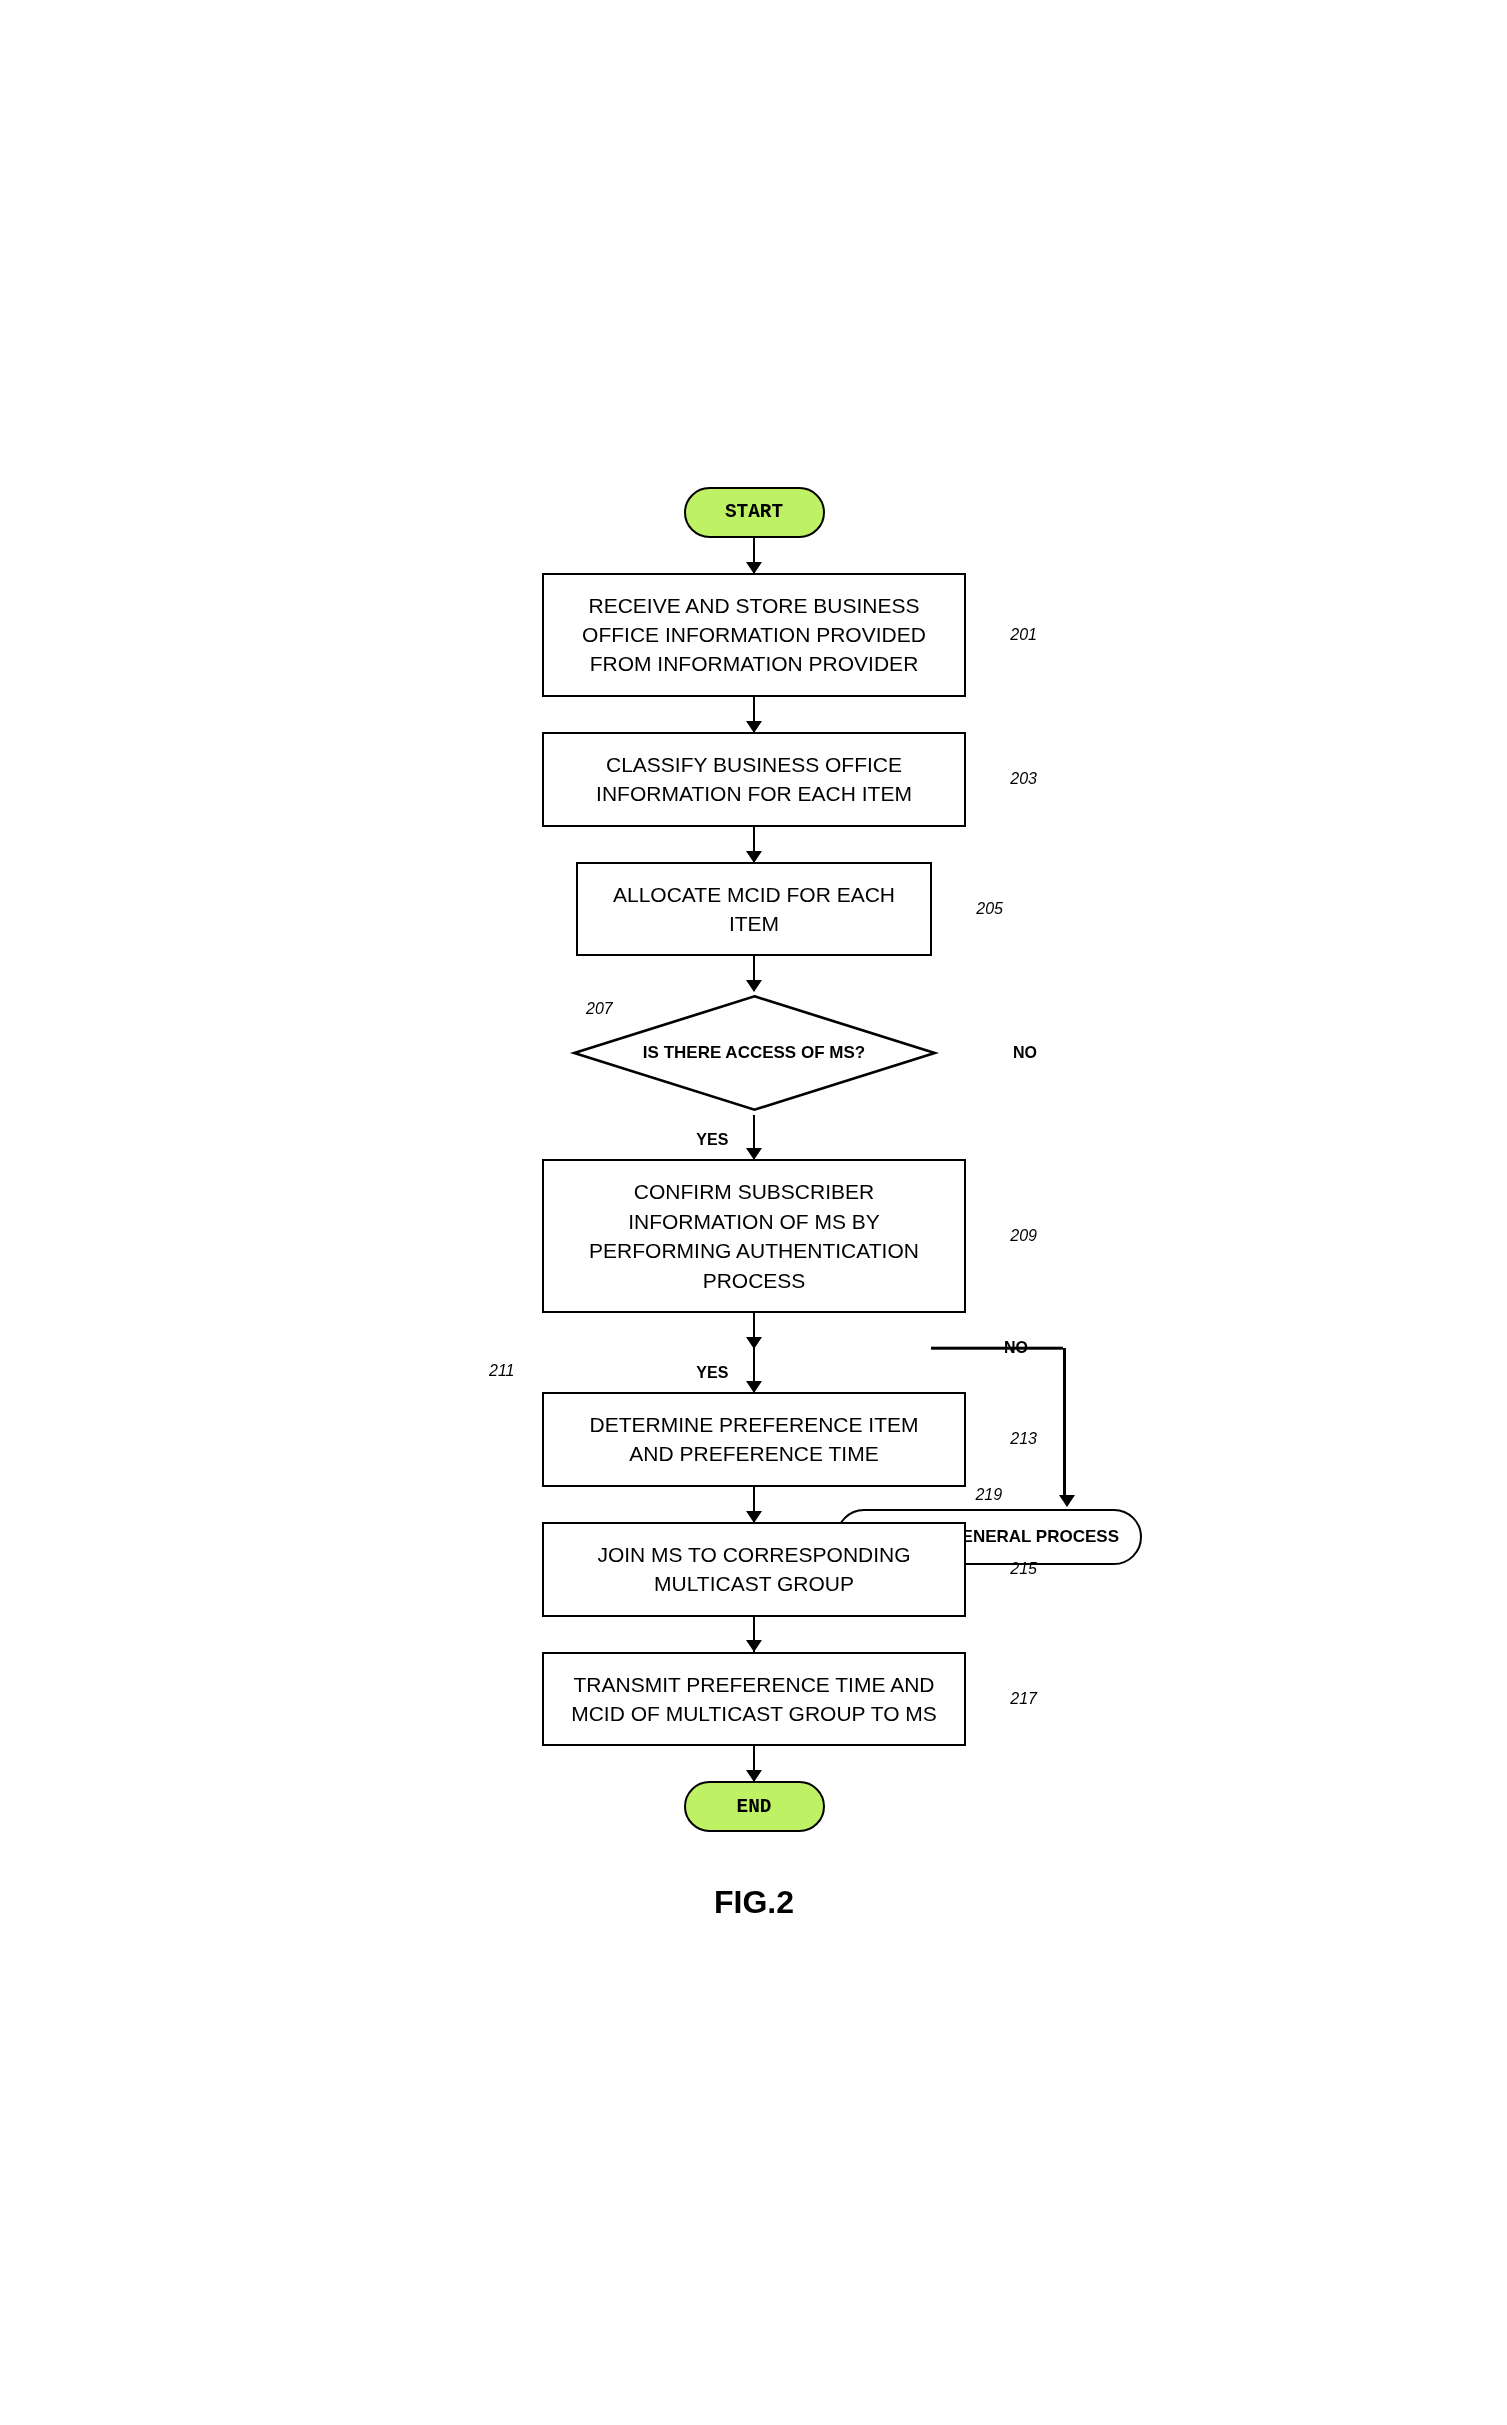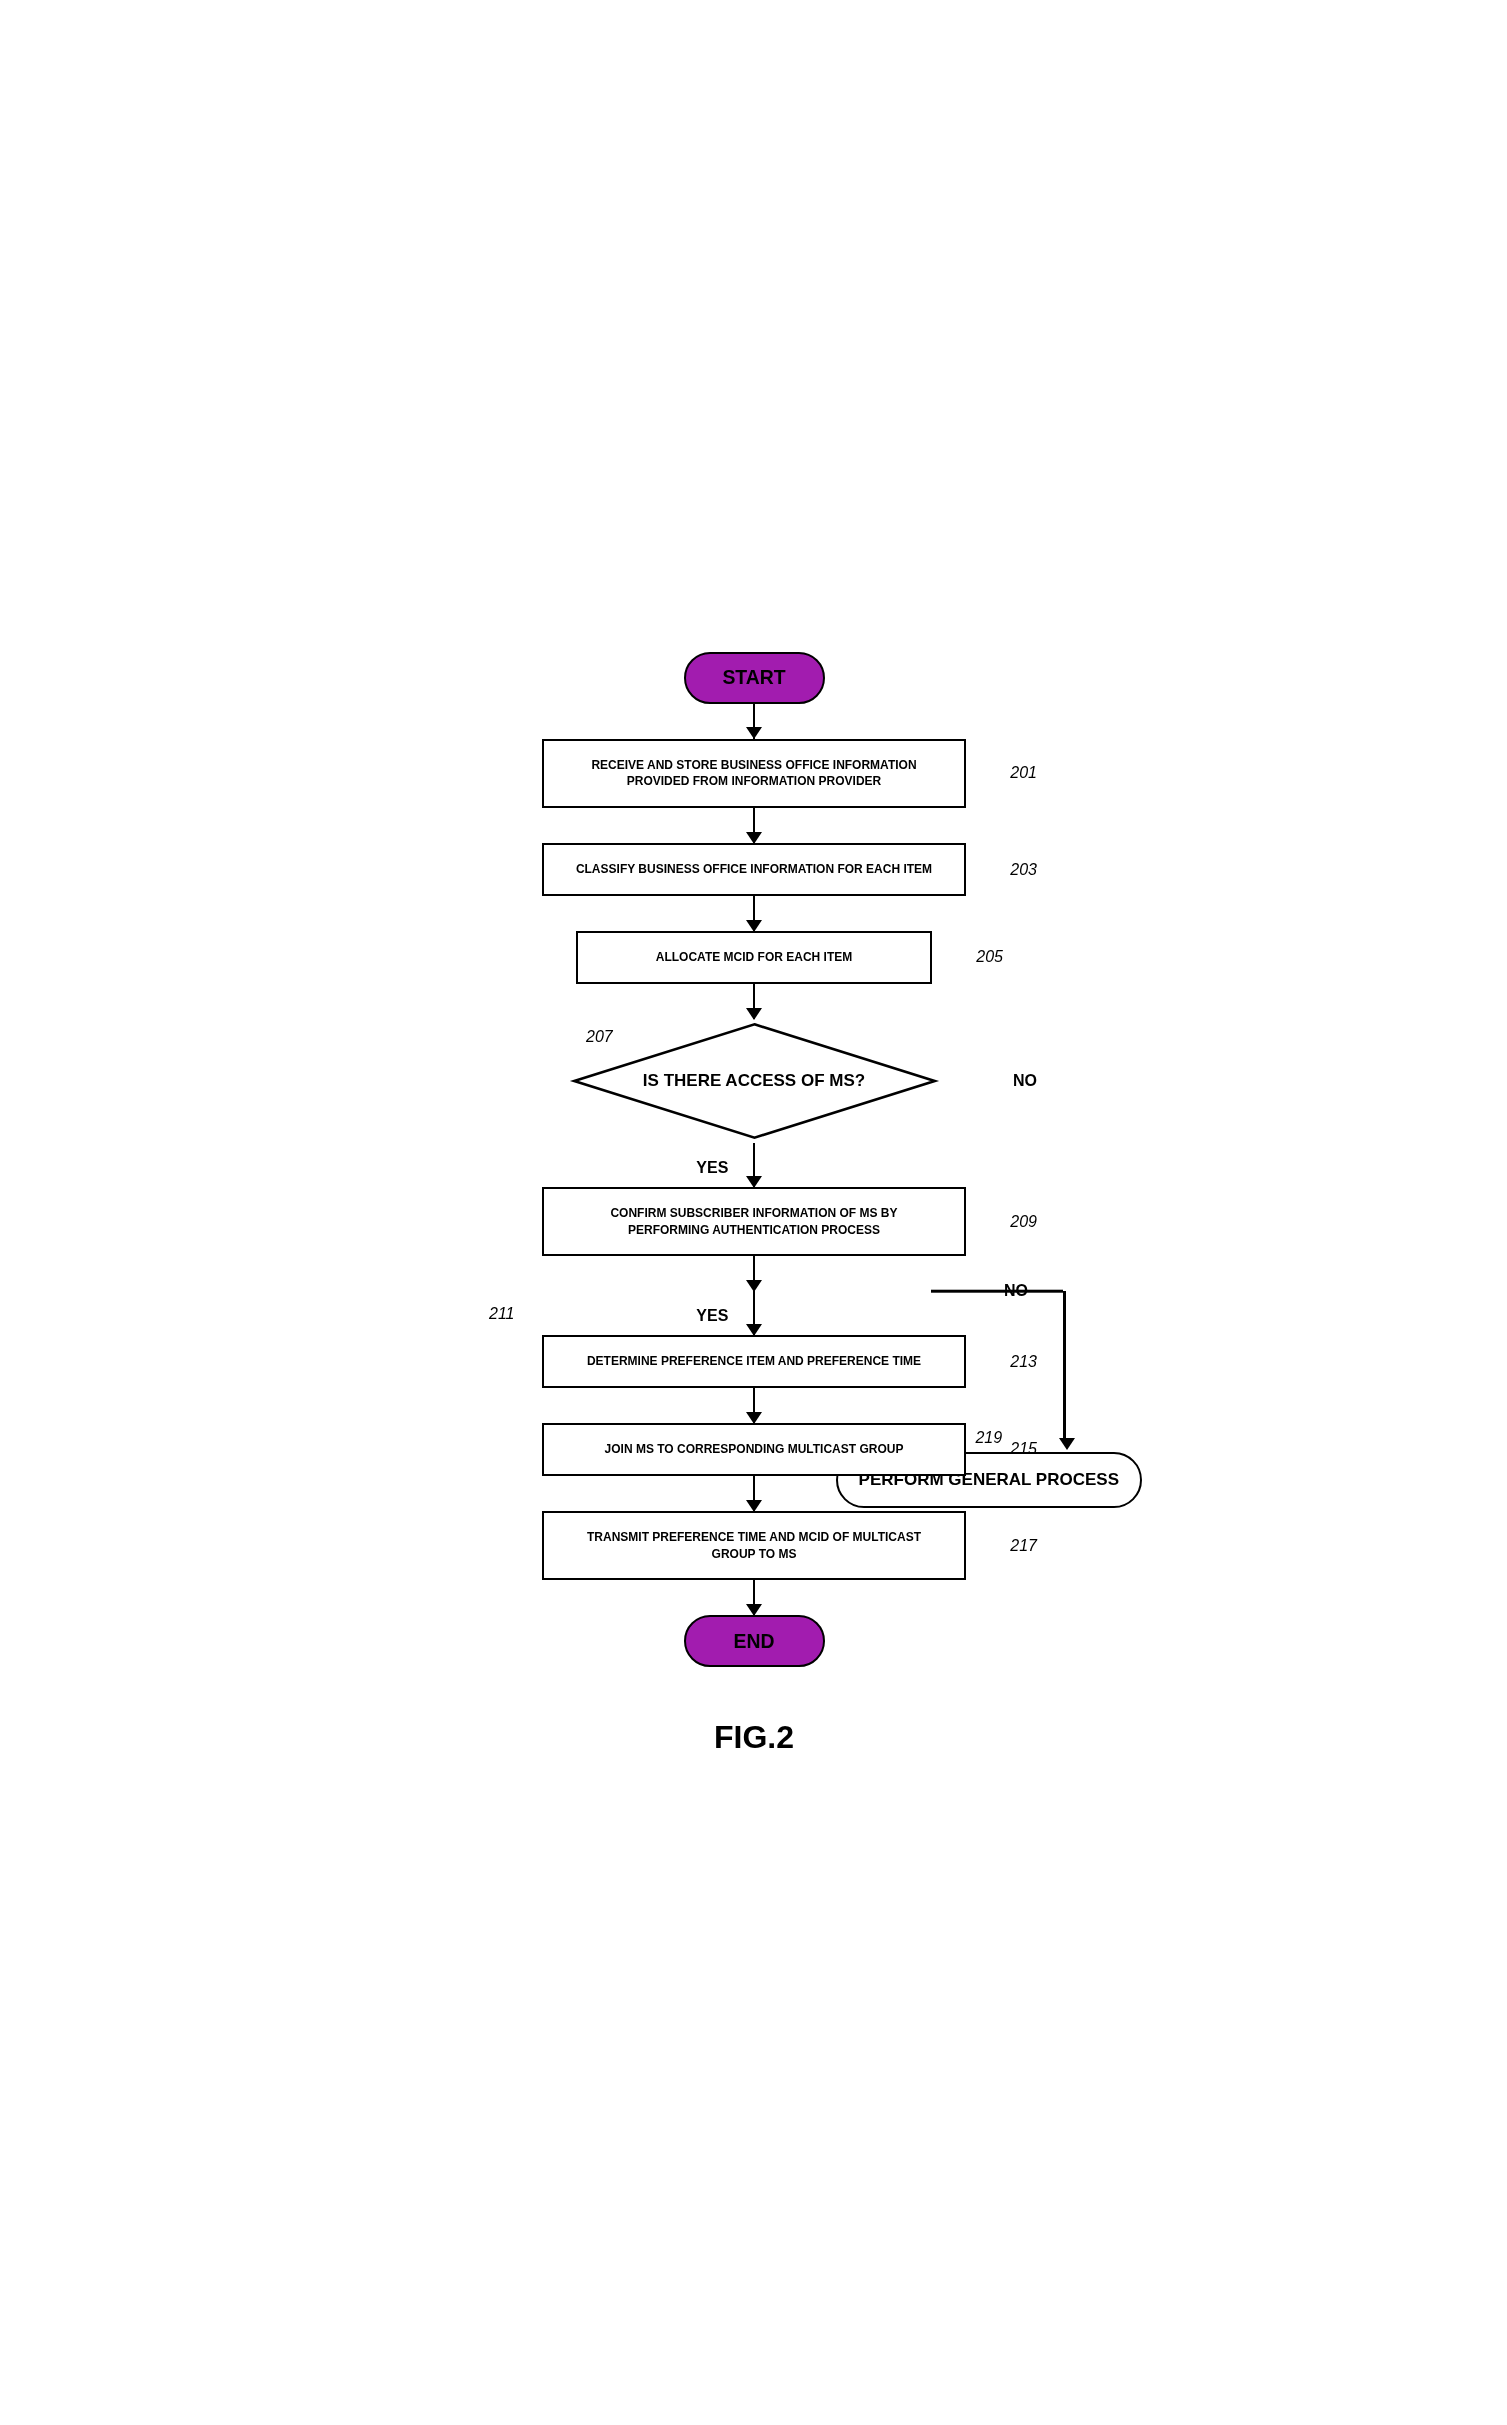--- a/index.html
+++ b/index.html
@@ -27,28 +27,29 @@
       align-items: center;
       justify-content: center;
       text-align: center;
     }
     .capsule {
       border: 2.6px solid #000;
       border-radius: 35px;
       padding: 12.4px 35px;
       font-size: 19.4px;
       font-weight: bold;
-      background: #a21caf;
+      background: #bef264;
       min-width: 141px;
+      font-family: Liberation Mono, monospace;
     }
     .rect {
       border: 2.6px solid #000;
       padding: 16px 26.5px;
-      font-size: 12px;
-      font-weight: bold;
+      font-size: 21px;
+      font-weight: normal;
       background: #fff;
       width: 424px;
       line-height: 1.4;
     }
     .diamond-wrapper {
       position: relative;
       width: 371px;
       height: 124px;
       display: flex;
       align-items: center;

